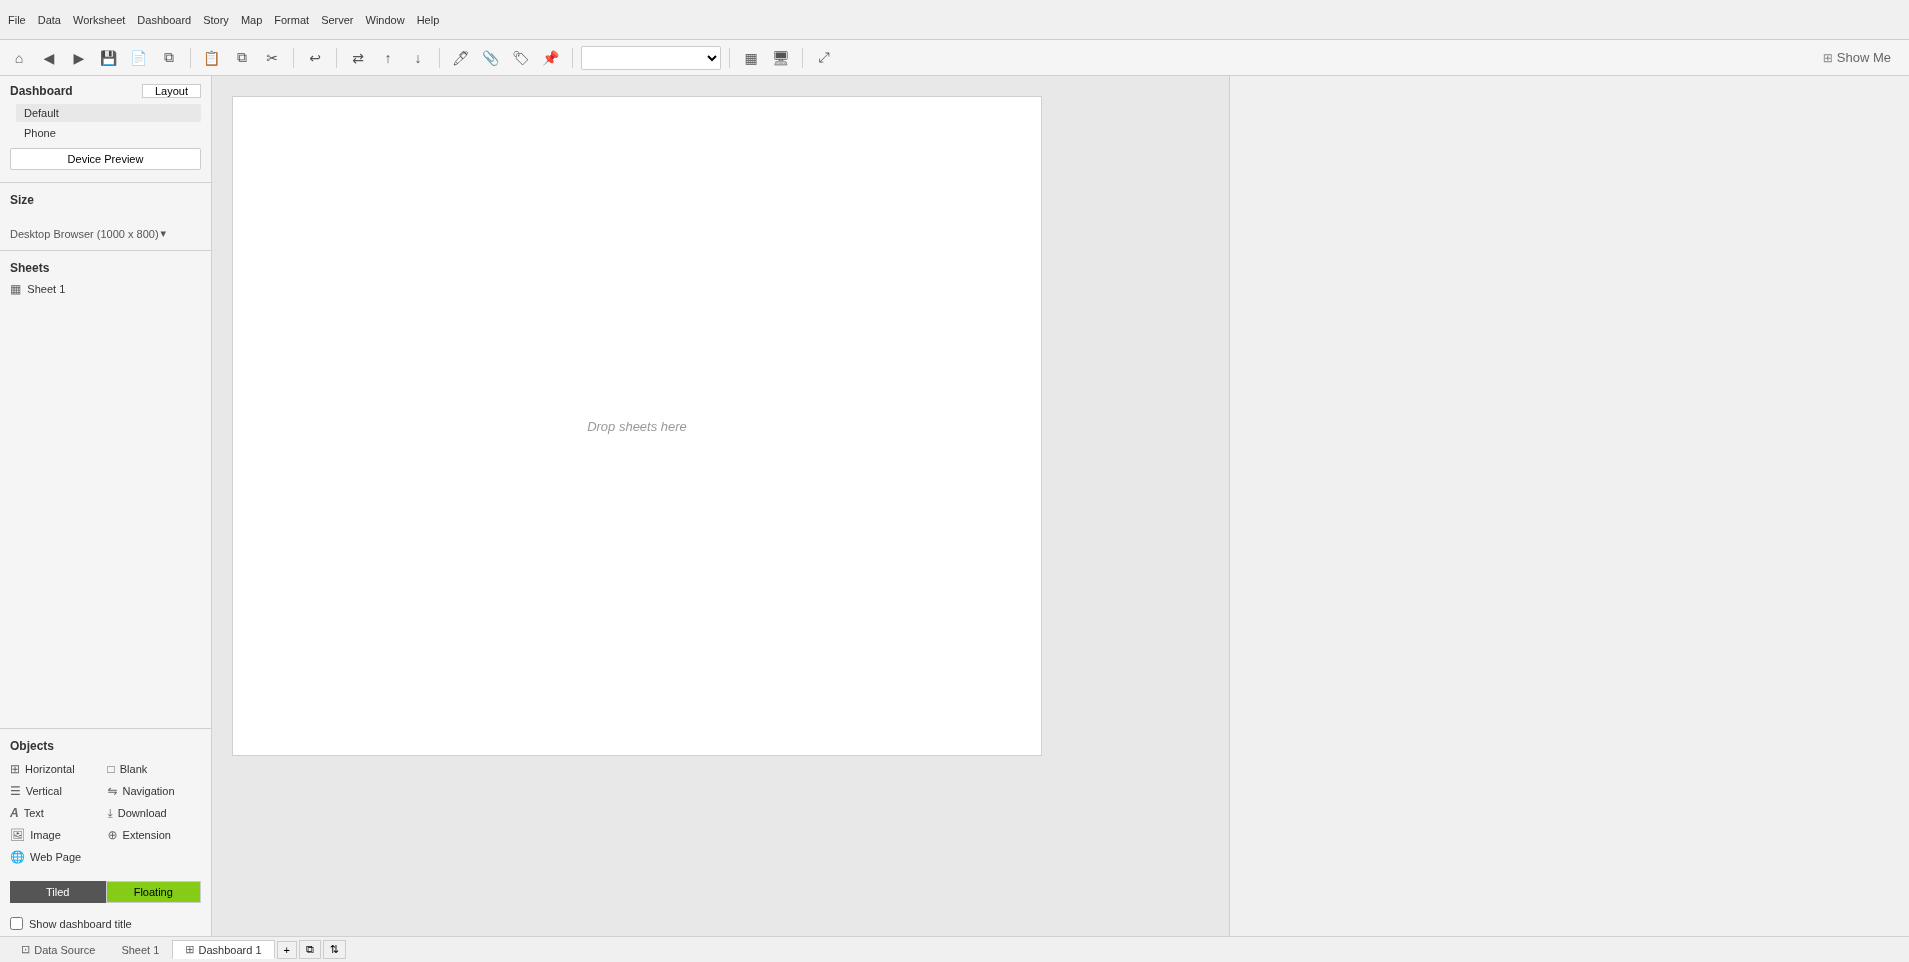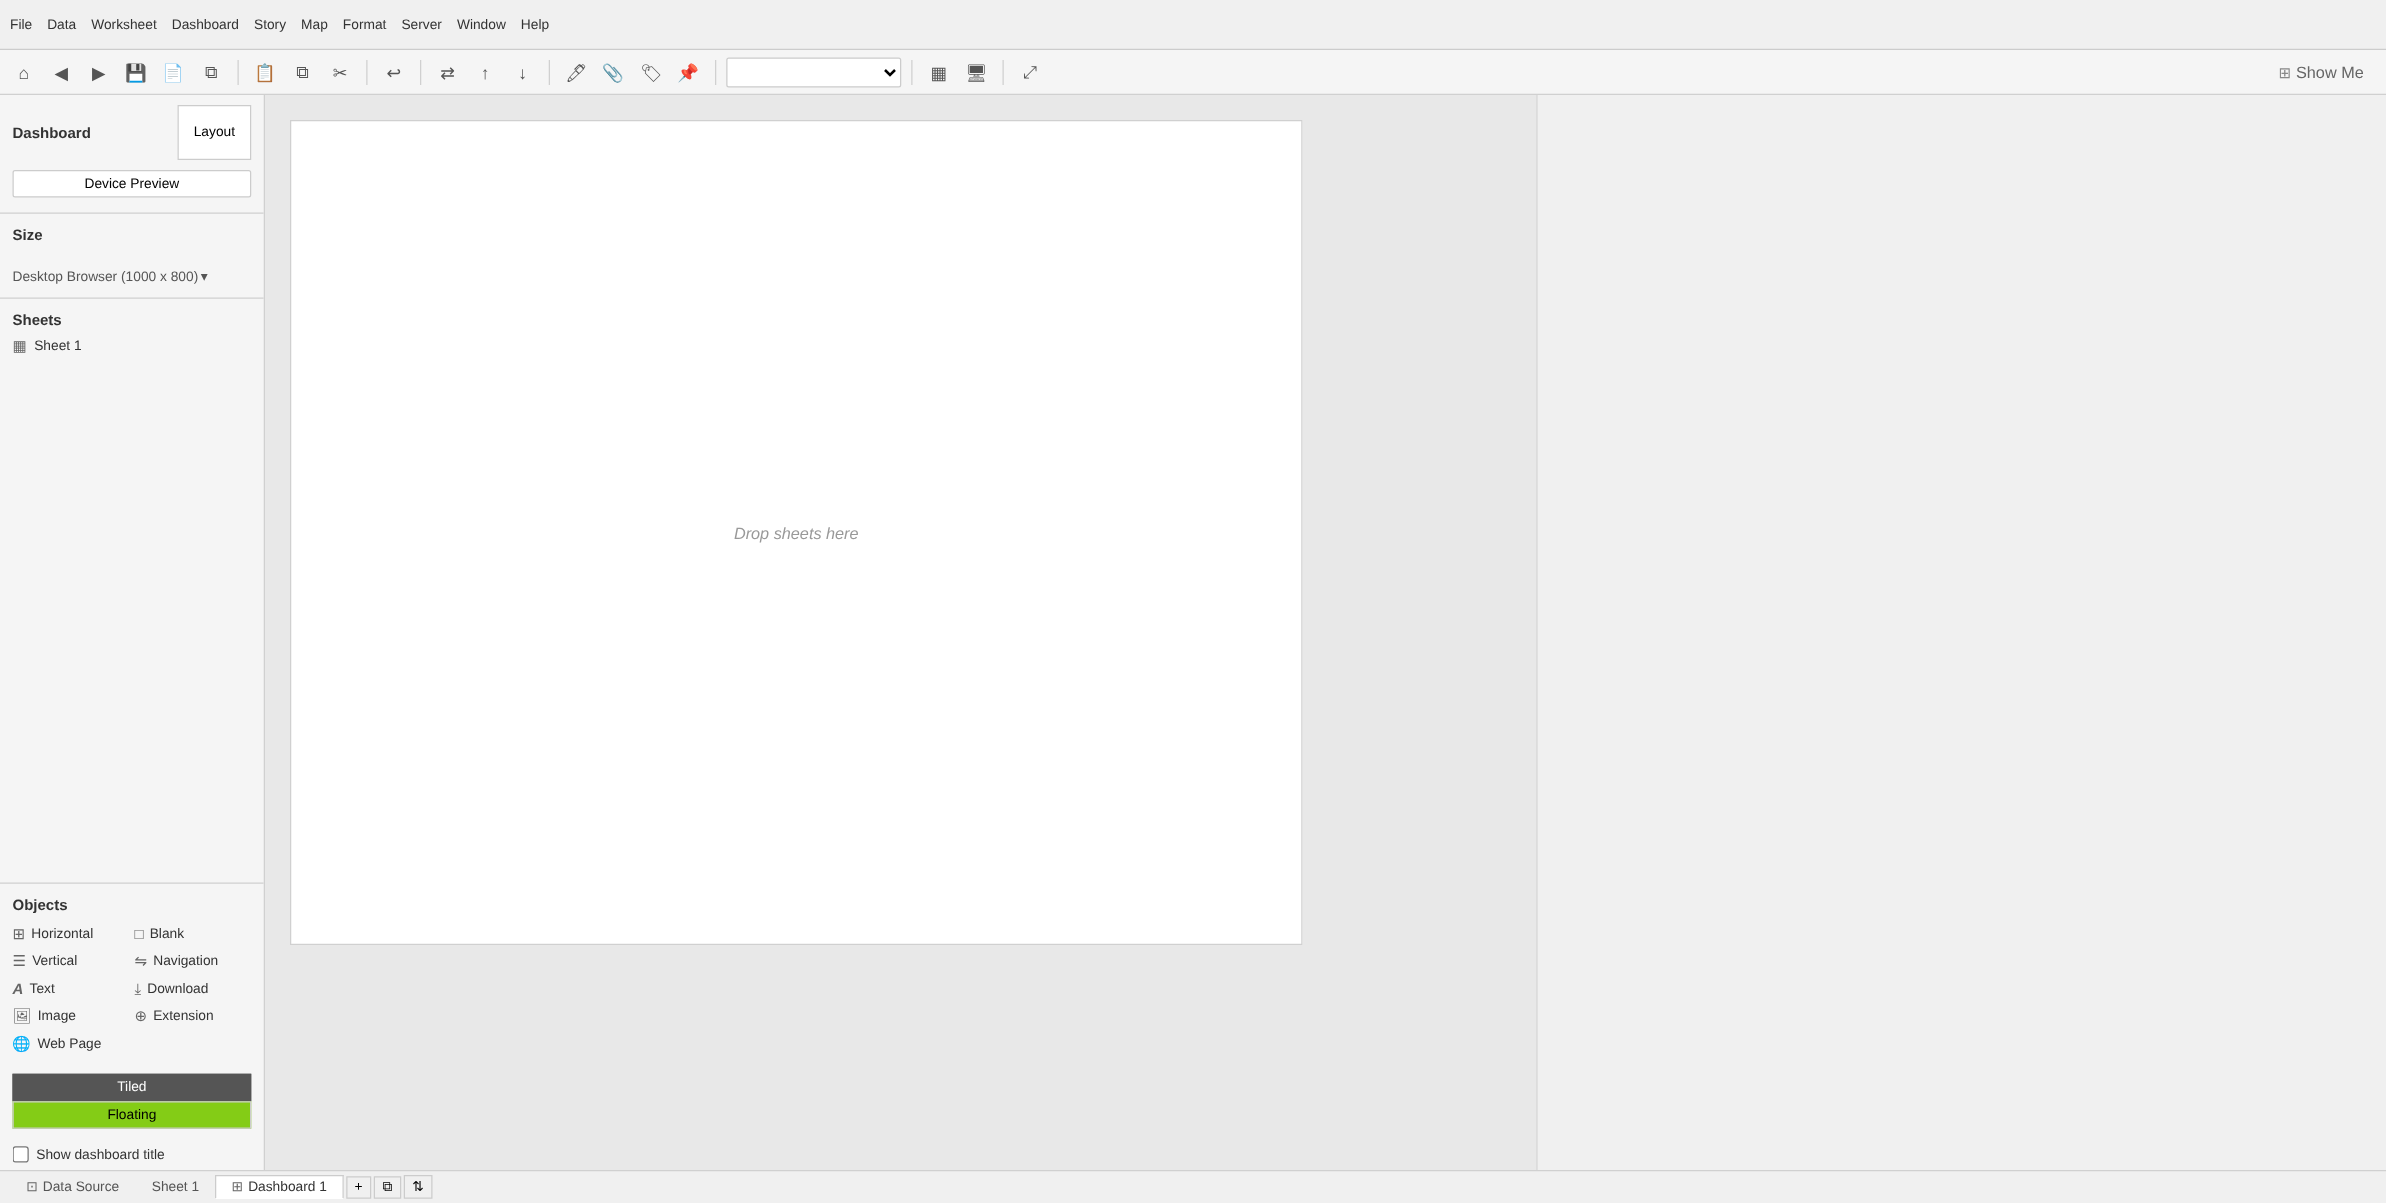--- a/index.html
+++ b/index.html
@@ -81,21 +81,21 @@
       padding: 8px 10px 4px 10px;
       font-weight: bold;
       font-size: 12px;
     }
     .sidebar-tabs {
       display: flex;
       gap: 0;
       padding: 0 10px 8px 10px;
     }
     .sidebar-tab {
-      padding: 15px 12px;
+      padding: 0 12px;
       font-size: 11px;
       border: 1px solid #ccc;
       background: white;
       cursor: pointer;
     }
 
     .device-preview-row {
       padding: 4px 10px 8px 10px;
     }
     .device-preview-btn {
@@ -138,21 +138,20 @@
     .object-item {
       display: flex; align-items: center; gap: 5px;
       padding: 3px 0; font-size: 11px; cursor: pointer;
     }
     .object-icon { font-size: 12px; color: #666; }
 
     .tiled-floating-row {
       display: flex;
       padding: 8px 10px;
       gap: 0;
-      flex-direction: column;
     }
     .tf-btn {
       flex: 1;
       padding: 4px 0;
       font-size: 11px;
       border: 1px solid #ccc;
       cursor: pointer;
       text-align: center;
     }
     .tf-btn.active { background: #555; color: white; border-color: #555; }
@@ -289,20 +288,24 @@
 
   <div class="sidebar">
 
     <div class="sidebar-section-header">
       <span>Dashboard</span>
       <div class="sidebar-tabs" style="padding:0; margin:0;">
         <button class="sidebar-tab">Layout</button>
       </div>
     </div>
 
+    <div style="padding: 2px 10px 2px 16px;">
+      <div style="background:#e8e8e8; padding:3px 8px; font-size:11px; border-radius:2px; margin-bottom:2px; cursor:pointer;">Default</div>
+      <div style="padding:3px 8px; font-size:11px; cursor:pointer;">Phone</div>
+    </div>
 
     <div class="device-preview-row">
       <button class="device-preview-btn">Device Preview</button>
     </div>
 
     <div class="divider-line"></div>
 
     <div class="size-section">
       <div class="size-label">Size</div>
       <div class="size-value">

